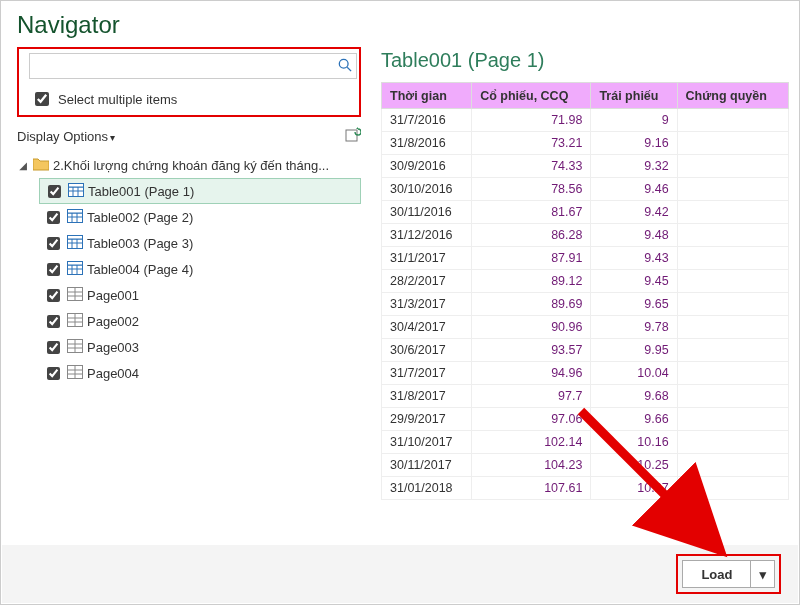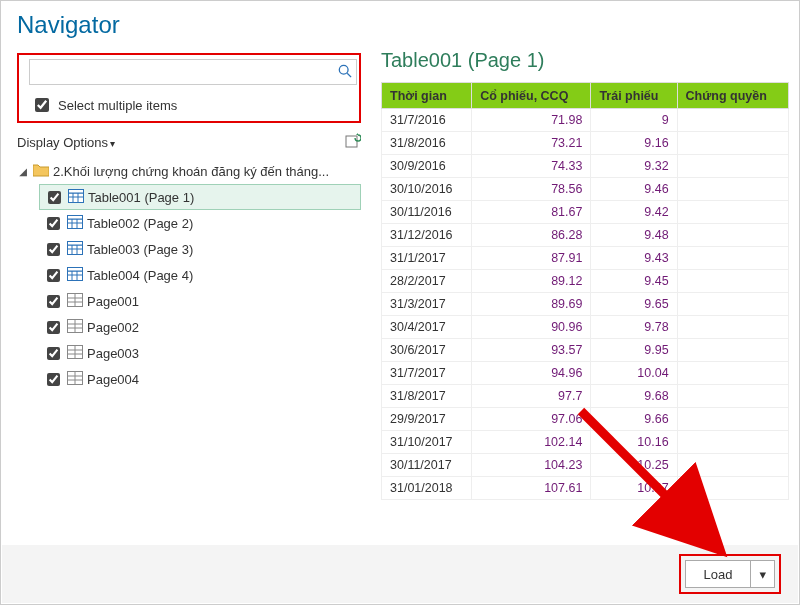--- a/index.html
+++ b/index.html
@@ -1,20 +1,20 @@
 <!DOCTYPE html>
 <html><head>
 <meta charset="utf-8">
 <style>
   * { box-sizing: border-box; }
   html, body { margin:0; padding:0; font-family: "Segoe UI", Arial, sans-serif; font-size:13px; color:#333; background:#fff; }
   .root { width:800px; height:605px; position:relative; border:1px solid #ccc; }
   .main { display:flex; height:545px; }
   .left-pane { width:372px; padding:10px 12px 0 16px; display:flex; flex-direction:column; }
-  .title { color:#0369a1; font-size:24px; font-weight:400; margin-bottom:14px; }
+  .title { color:#14532d; font-size:24px; font-weight:400; margin-bottom:8px; }
   .red-box { border:2px solid #e30000; padding:4px 2px 4px 10px; position:relative; }
   .search-row { display:flex; align-items:center; border:1px solid #ccc; height:26px; margin-bottom:8px; }
   .search-row input { flex:1; border:none; outline:none; padding:0 6px; font-size:13px; height:100%; }
   .search-row .search-icon { width:22px; text-align:center; color:#2c72b8; }
   .multi-row { display:flex; align-items:center; gap:6px; padding:2px 0 2px 2px; }
   .multi-row input { width:14px; height:14px; }
   .disp-row { display:flex; align-items:center; margin-top:10px; gap:10px; }
   .disp-row .caret { font-size:10px; margin-left:2px; }
   .disp-row .spacer { flex:1; }
   .refresh-icon { color:#666; font-size:14px; }
@@ -25,26 +25,26 @@
   .tree-row .folder-icon { color:#d8a23c; }
   .tree-row .tbl-icon svg rect { stroke:#2c72b8; fill:#fff; }
   .tree-row .page-icon svg rect { stroke:#888; fill:#fff; }
   .tree-row.selected { background:#e6f4ed; border:1px solid #9fd1b7; }
   .tree-children { padding-left:22px; }
   .tree-children .tree-row { padding-left:4px; }
   .ellipsis { overflow:hidden; text-overflow:ellipsis; max-width:280px; }
   .right-pane { flex:1; padding:12px 10px 0 8px; display:flex; flex-direction:column; }
   .preview-title { color:#2e7d5b; font-size:20px; margin:36px 0 10px 0; }
   table.preview { border-collapse:collapse; width:100%; font-size:12.5px; }
-  table.preview th { text-align:left; font-weight:600; border:1px solid #ddd; background:#84cc16; padding:4px 8px; height:26px;margin-top:15px;}
+  table.preview th { text-align:left; font-weight:600; border:1px solid #ddd; background:#f0abfc; padding:4px 8px; height:26px;margin-top:15px;}
   table.preview td { border:1px solid #eee; padding:3px 8px; height:23px; }
   table.preview td.num { text-align:right; color:#701a75;}
   .bottom-bar { position:absolute; left:1px; right:1px; bottom:1px; height:58px; background:#f4f4f4; }
   .load-wrap { position:absolute; right:18px; bottom:10px; border:2px solid #e30000; padding:4px; display:flex; }
-  .load-btn { background:#fff; border:1px solid #aaa; height:28px; padding:0 18px; font-size:13px; display:flex; align-items:center; cursor:pointer;}
+  .load-btn { background:#fff; border:1px solid #aaa; height:28px; padding:0 18px; font-size:13px; display:flex; align-items:center; cursor:pointer;font-weight:bold;}
   .load-btn.drop { padding:0 8px; border-left:none;}
   .arrow-svg { position:absolute; pointer-events:none; }
   .chk { width:13px; height:13px; accent-color:#444;}
   .icon-svg { width:16px; height:14px; flex:0 0 auto;}
 </style>
 </head>
 <body>
 
 <div class="root">
   <div class="main">

